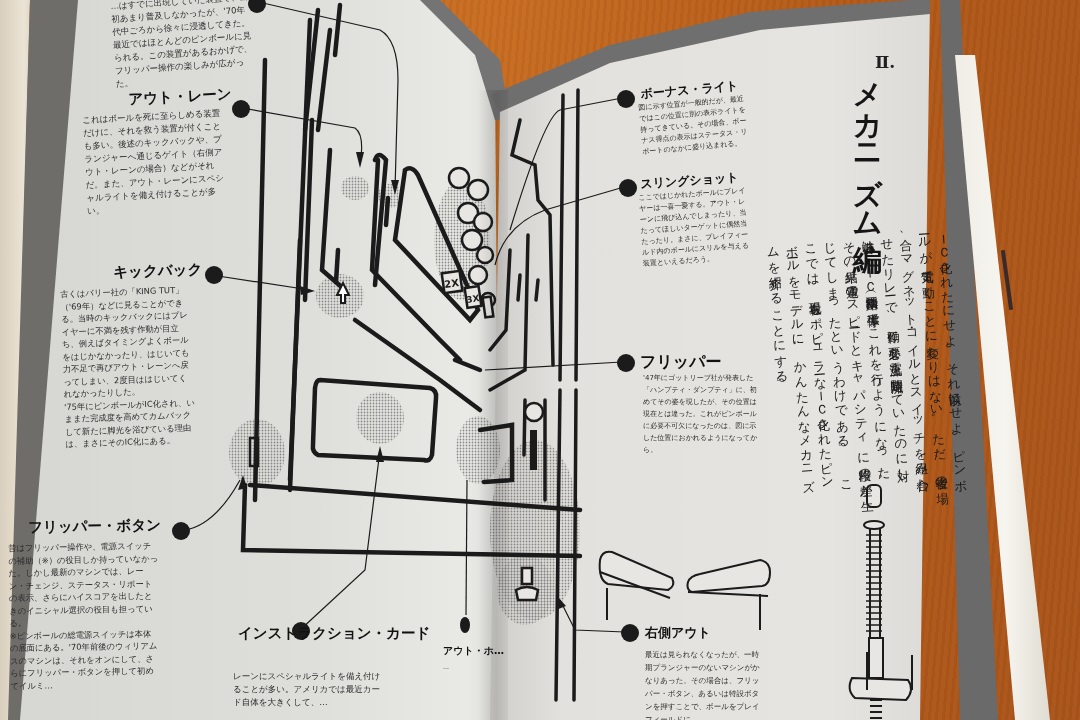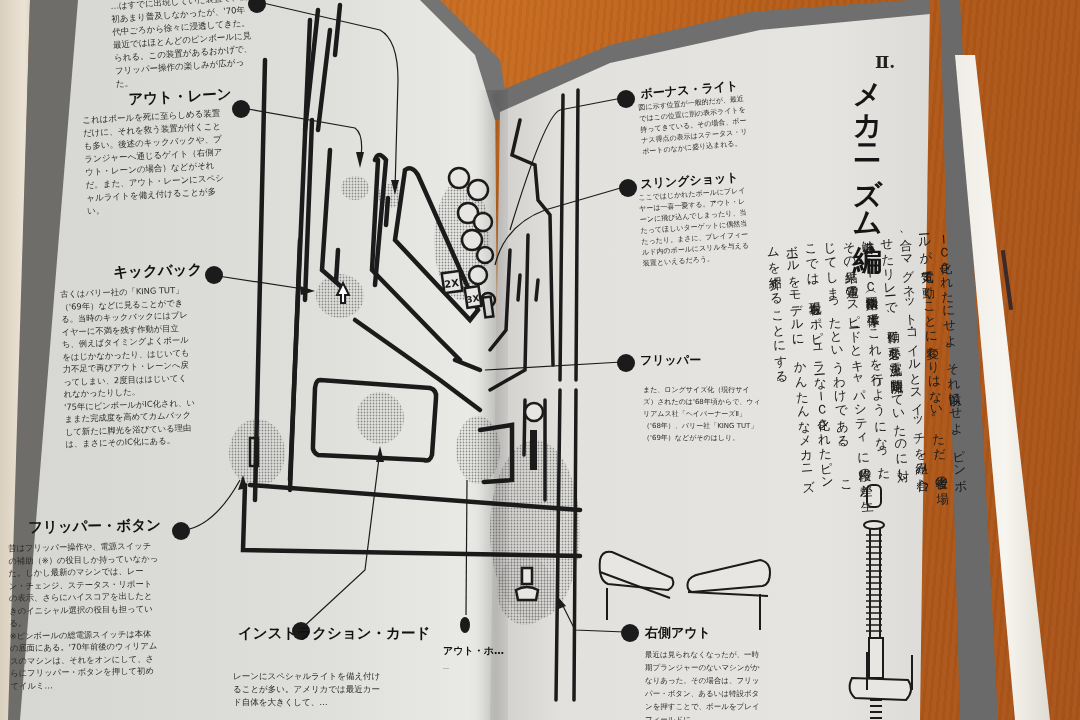--- a/index.html
+++ b/index.html
@@ -261,24 +261,23 @@
 
 <div class="dot" style="left:617px;top:90px;"></div>
 <div class="heading" style="left:640px;top:86px;transform:rotate(-5deg);font-size:12px;">ボーナス・ライト</div>
 <div class="txt" style="left:638px;top:103px;width:112px;transform:rotate(-5deg);font-size:7px;line-height:11px;">図に示す位置が一般的だが、最近ではこの位置に別の表示ライトを持ってきている。その場合、ボーナス得点の表示はステータス・リポートのなかに盛り込まれる。</div>
 
 <div class="dot" style="left:619px;top:179px;"></div>
 <div class="heading" style="left:640px;top:176px;transform:rotate(-4deg);font-size:12px;">スリングショット</div>
 <div class="txt" style="left:638px;top:193px;width:108px;transform:rotate(-4deg);font-size:7px;line-height:11px;">ここではじかれたボールにプレイヤーは一喜一憂する。アウト・レーンに飛び込んでしまったり、当たってほしいターゲットに偶然当たったり。まさに、プレイフィールド内のボールにスリルを与える装置といえるだろう。</div>
 
 <div class="dot" style="left:617px;top:354px;"></div>
-<div class="heading" style="left:640px;top:352px;font-size:12px;">フリッパー</div>
+<div class="heading" style="left:640px;top:352px;font-size:16px;">フリッパー</div>
 <div class="txt" style="left:643px;top:372px;width:118px;font-size:7px;line-height:12px;">
-  <br>
-  <span>また、ロングサイズ化（現行サイズ）されたのは'68年頃からで、ウィリアムス社「ヘイパーナーズⅡ」（'68年）、バリー社「KING TUT」（'69年）などがそのはしり。</span>
+  <span>'47年にゴットリーブ社が発表した「ハンプティ・ダンプティ」に、初めてその姿を現したが、その位置は現在とは違った。これがピンボールに必要不可欠になったのは、図に示した位置におかれるようになってから。</span><br>
 </div>
 
 <div class="dot" style="left:621px;top:624px;"></div>
 <div class="heading" style="left:645px;top:624px;font-size:13px;">右側アウト</div>
 <div class="txt" style="left:645px;top:648px;width:118px;font-size:7.5px;line-height:13px;">最近は見られなくなったが、一時期プランジャーのないマシンがかなりあった。その場合は、フリッパー・ボタン、あるいは特設ボタンを押すことで、ボールをプレイフィールドに…</div>
 
 <div class="chap" style="left:875px;top:52px;">Ⅱ.</div>
 <div class="vtitle" style="left:848px;top:62px;">メカニズム編</div>
 
 <div class="vtext" style="left:762px;top:232px;height:260px;width:200px;transform:rotate(-4deg);">

